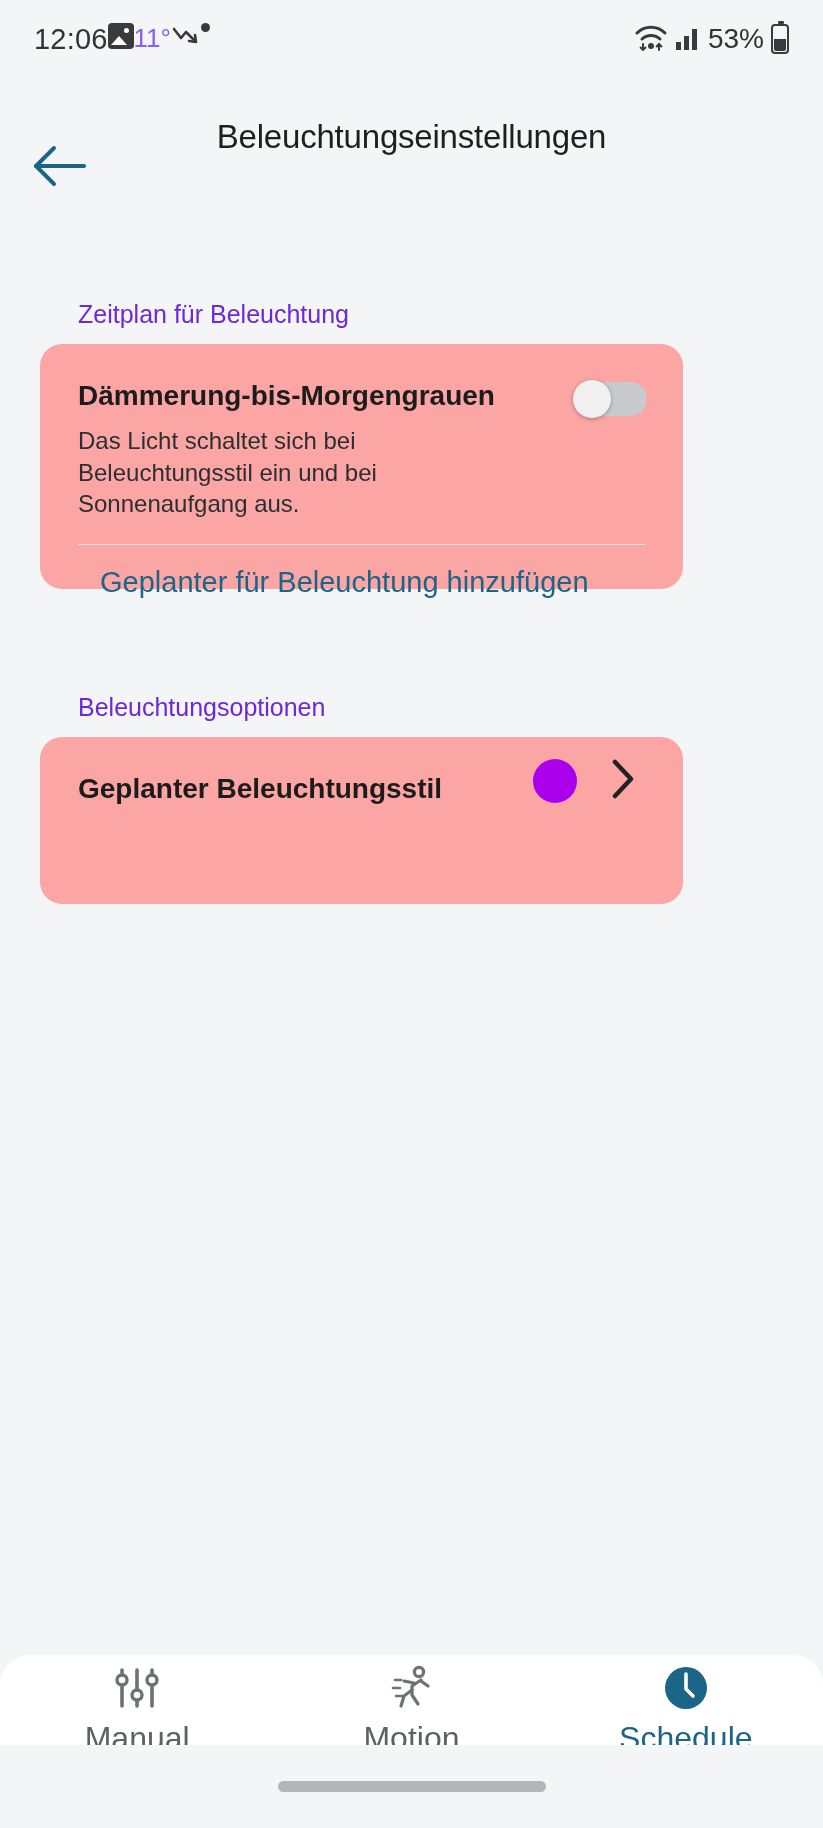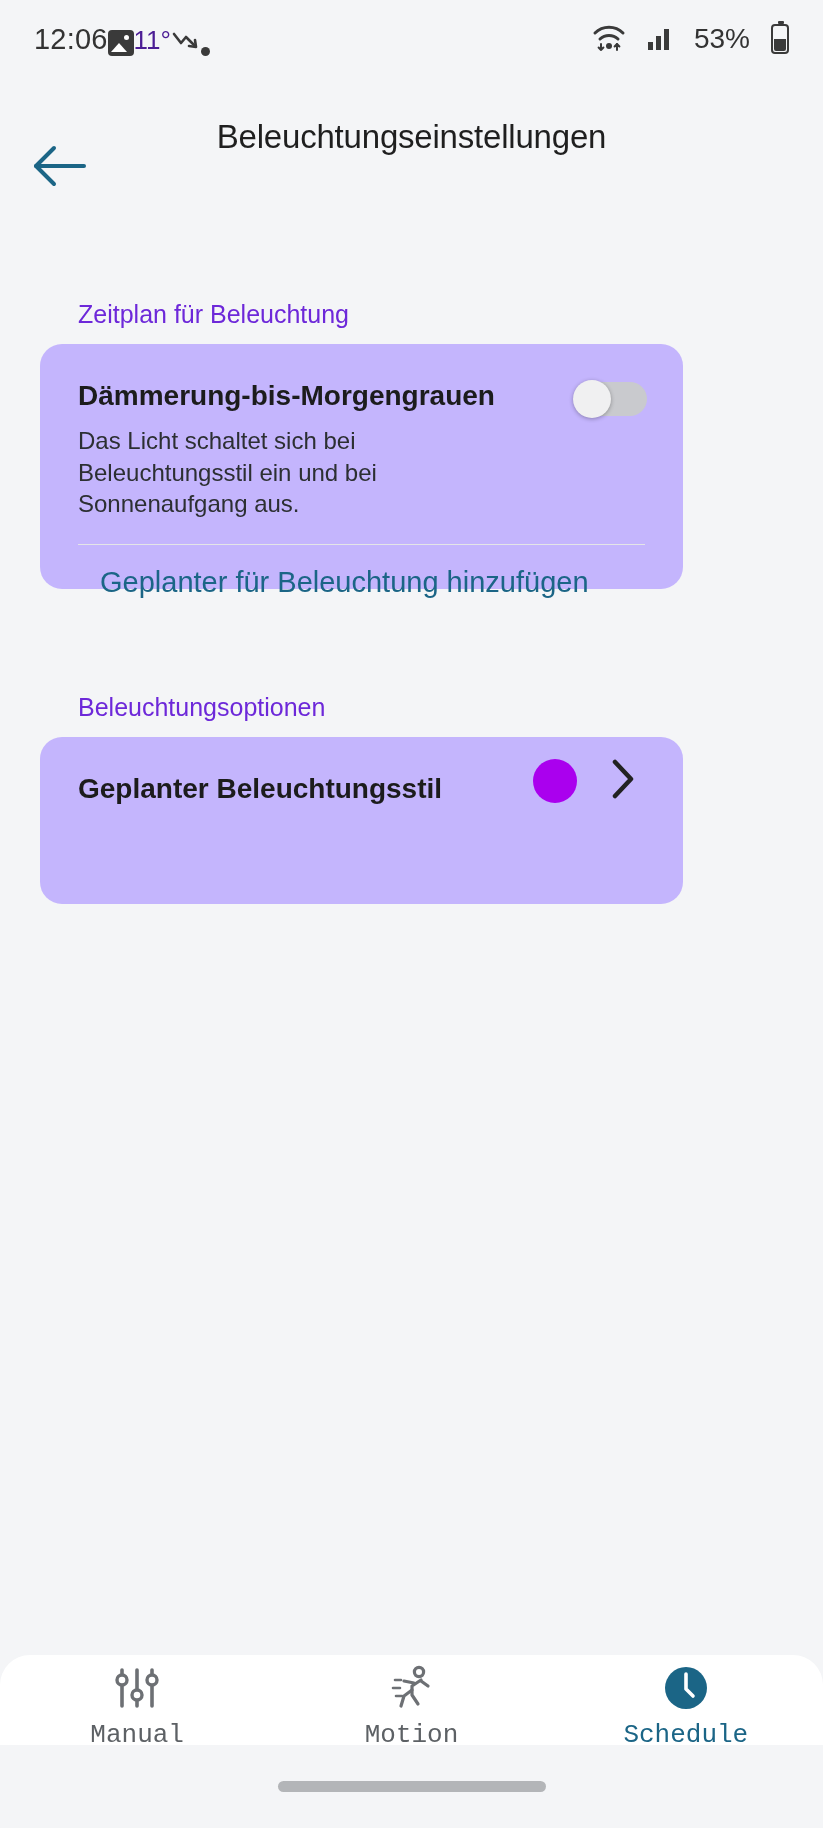--- a/index.html
+++ b/index.html
@@ -23,30 +23,30 @@
     width: 823px;
     height: 78px;
     display: flex;
     align-items: center;
     justify-content: space-between;
     padding: 0 34px;
     box-sizing: border-box;
   }
   .status-left {
     display: flex;
-    align-items: flex-end;
+    align-items: flex-start;
   }
   .status-time {
     font-size: 29px;
     color: #333333;
     letter-spacing: 0.2px;
   }
   .status-temp {
     font-size: 26px;
-    color: #4c1d95;
+    color: #8b5cf6;
   }
   .img-icon {
     width: 26px;
     height: 26px;
     background: #3a3a3a;
     border-radius: 4px;
     position: relative;
     display: inline-block;
   }
   .img-icon::after {
@@ -69,21 +69,21 @@
   .status-dot {
     width: 9px;
     height: 9px;
     border-radius: 50%;
     background: #3a3a3a;
     display: inline-block;
   }
   .status-right {
     display: flex;
     align-items: center;
-    gap: 21px;
+    gap: 7px;
   }
   .battery-pct {
     font-size: 28px;
     color: #333333;
   }
   .battery-icon {
     width: 18px;
     height: 30px;
     border: 2px solid #3a3a3a;
     border-radius: 4px;
@@ -143,21 +143,21 @@
     font-size: 25px;
     color: #6d28d9;
   }
   #label-schedule { top: 300px; }
   #label-options  { top: 693px; }
 
   .card {
     position: absolute;
     left: 40px;
     width: 643px;
-    background: #c4b5fd;
+    background: #fca5a5;
     border-radius: 22px;
     box-sizing: border-box;
   }
   #card-dusk {
     top: 344px;
     height: 245px;
   }
   #card-style {
     top: 737px;
     height: 167px;
@@ -267,23 +267,22 @@
   }
   .nav-item {
     width: 200px;
     display: flex;
     flex-direction: column;
     align-items: center;
     gap: 9px;
     cursor: pointer;
   }
   .nav-label {
-    font-size: 26px;
+    font-size: 32px;
     color: #5d6165;
-    font-family: Liberation Mono, monospace;
   }
   .nav-item.active .nav-label {
     color: #1b6586;
   }
   .nav-icon {
     height: 46px;
     display: flex;
     align-items: center;
     justify-content: center;
   }

